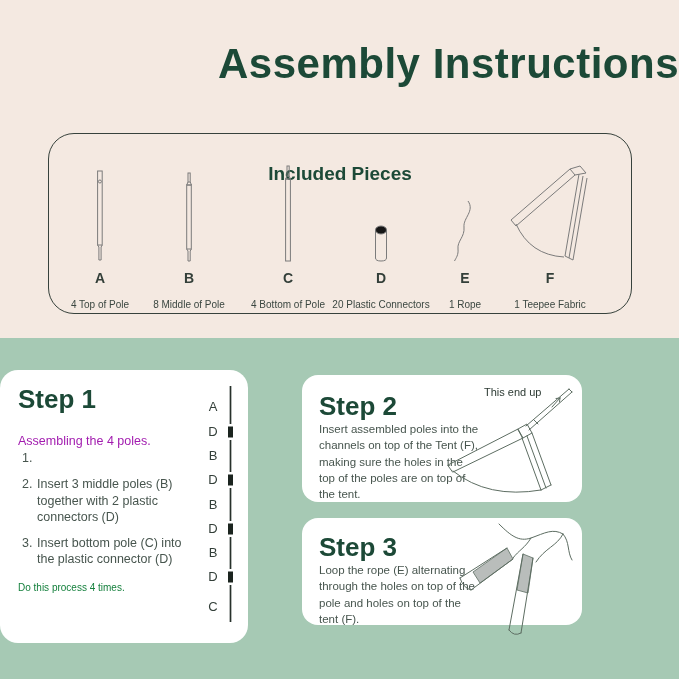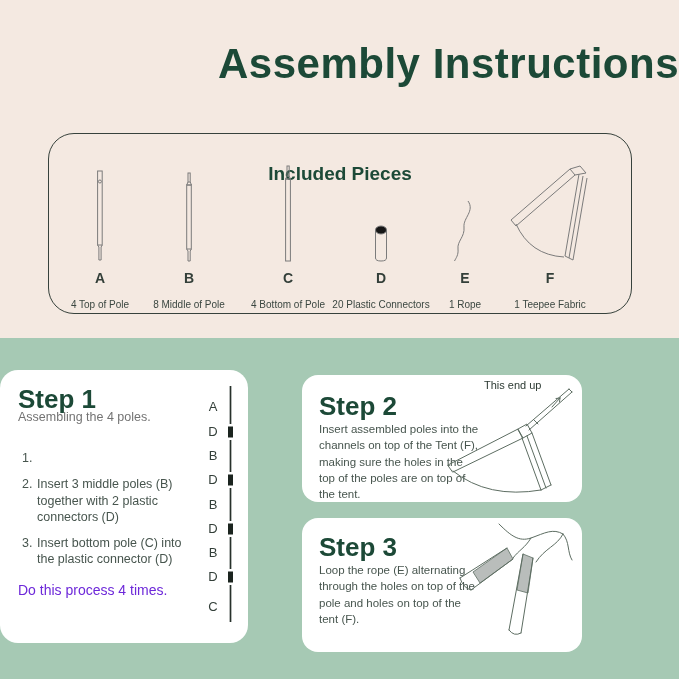--- a/index.html
+++ b/index.html
@@ -32,37 +32,37 @@
   .piece .letter{margin-top:7px;font-size:14px;font-weight:600;color:#333f39;}
   .piece .desc{margin-top:13px;font-size:10px;color:#3b4741;white-space:nowrap;}
   .piece svg{display:block;}
   .pc{stroke:#7b7b7b;fill:none;stroke-width:1;}
 
   
   .bottom-band{position:absolute;left:0;top:338px;width:679px;height:341px;background:#a6c9b4;}
   .card{position:absolute;background:#ffffff;border-radius:18px;}
   .card-step1{left:48px;top:370px;width:248px;height:273px;}
   .card-step2{left:350px;top:375px;width:280px;height:127px;border-radius:16px;}
-  .card-step3{left:350px;top:518px;width:280px;height:134px;border-radius:16px;}
+  .card-step3{left:350px;top:518px;width:280px;height:107px;border-radius:16px;}
   .step-title{font-size:26px;font-weight:700;color:#1c4937;}
   .s1-title{position:absolute;left:18px;top:14px;}
-  .s1-intro{position:absolute;left:18px;top:40px;font-size:12.5px;color:#737373;}
+  .s1-intro{position:absolute;left:18px;top:64px;font-size:12.5px;color:#a21caf;}
   .s1-list{position:absolute;left:22px;top:80px;width:172px;}
   .s1-item{display:flex;margin-bottom:10px;font-size:12.5px;line-height:1.3;color:#47554e;}
   .s1-item .num{width:15px;flex:none;}
   .s1-item .txt{width:152px;}
-  .s1-note{position:absolute;left:18px;top:212px;font-size:14px;color:#6d28d9;}
+  .s1-note{position:absolute;left:18px;top:212px;font-size:10px;color:#15803d;}
 
   .pole-diagram{position:absolute;left:190px;top:10px;width:90px;height:252px;}
   .pd-label{position:absolute;left:0;width:46px;text-align:center;font-size:13px;color:#333f39;}
   .pd-svg{position:absolute;left:36px;top:0;}
 
   .s2-title{position:absolute;left:17px;top:16px;}
   .s2-body{position:absolute;left:17px;top:46px;width:160px;font-size:11.5px;line-height:1.42;color:#47554e;}
-  .s2-annot{position:absolute;left:182px;top:4px;font-size:11px;color:#2c3a33;white-space:nowrap;}
+  .s2-annot{position:absolute;left:182px;top:11px;font-size:11px;color:#2c3a33;white-space:nowrap;}
   .s2-illo{position:absolute;left:128px;top:6px;}
 
   .s3-title{position:absolute;left:17px;top:14px;}
   .s3-body{position:absolute;left:17px;top:44px;width:160px;font-size:11.5px;line-height:1.42;color:#47554e;}
   .s3-illo{position:absolute;left:133px;top:2px;}
 
   .il{stroke:#5d6d62;fill:none;stroke-width:1;stroke-linejoin:round;stroke-linecap:round;}
   .il-fill{fill:#b9bdbb;stroke:#5d6d62;stroke-width:.8;}
 </style>
 </head>

